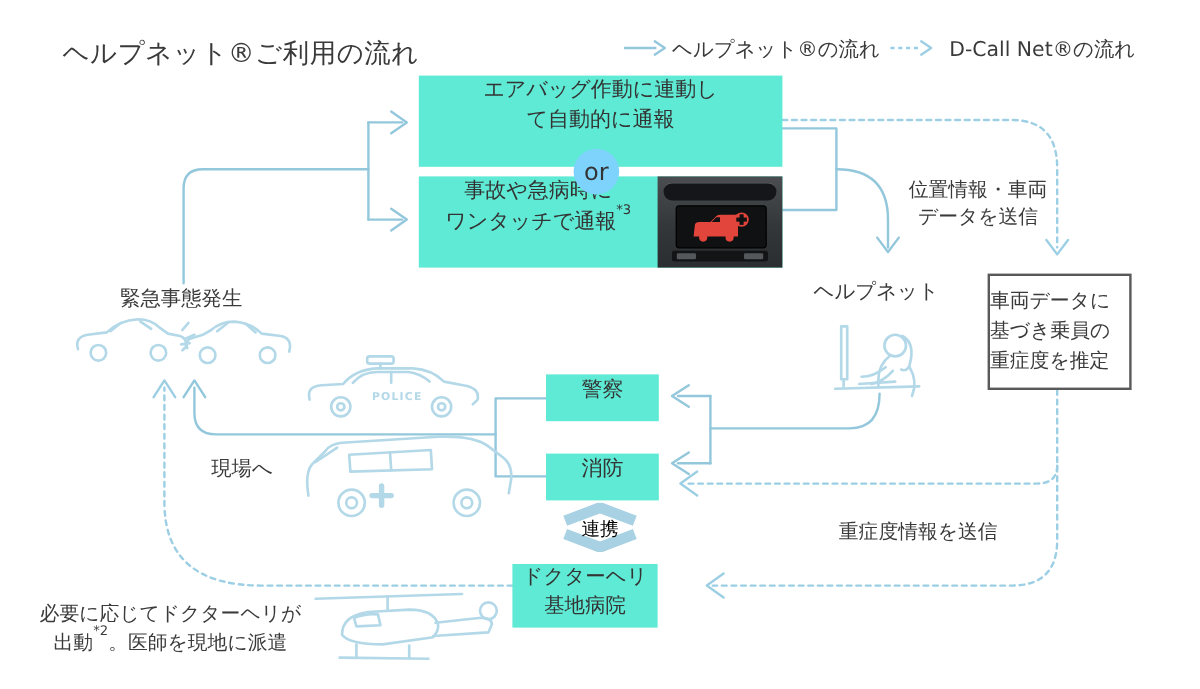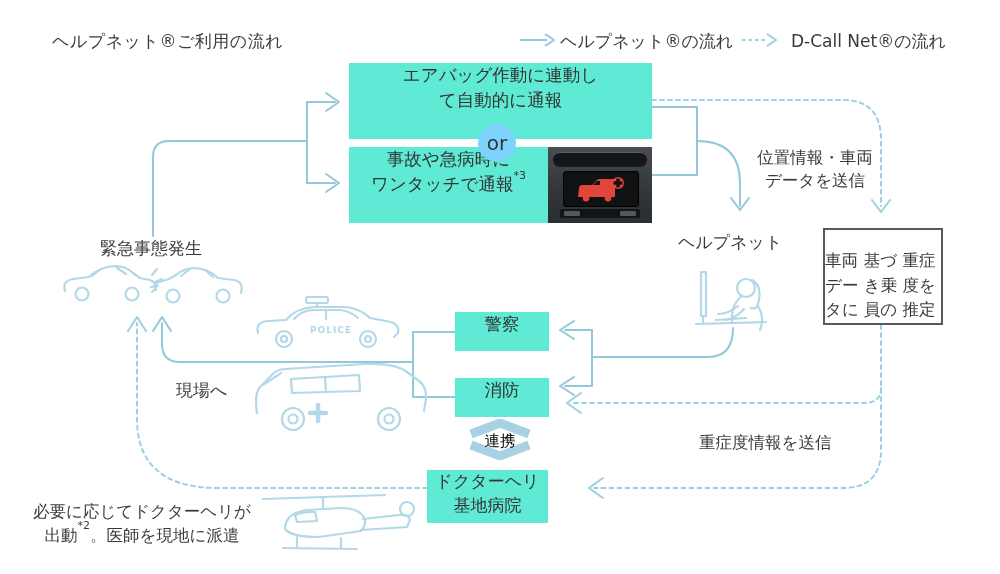--- a/index.html
+++ b/index.html
@@ -5,30 +5,30 @@
   html,body{margin:0;padding:0;background:#fff;}
   .stage{position:relative;width:1000px;height:574px;background:#ffffff;
          font-family:"DejaVu Sans","Liberation Sans",sans-serif;color:#3a3a3a;overflow:hidden;}
   .abs{position:absolute;}
   .lbl{position:absolute;white-space:nowrap;color:#3a3a3a;}
   .bluebox{position:absolute;background:#5eead4;display:flex;align-items:flex-start;
            justify-content:center;text-align:center;color:#333;}
   .center-lines{text-align:center;}
   #connectors{position:absolute;left:0;top:0;z-index:0;}
   .icon-svg{position:absolute;z-index:2;}
-  .title{font-size:17px;letter-spacing:0.5px;}
+  .title{font-size:22px;letter-spacing:0.5px;}
   .legend-text{font-size:17px;}
   .box-text{font-size:17.5px;line-height:1.45;}
   .small-note{font-size:16.5px;line-height:1.42;}
   .or-circle{position:absolute;left:478px;top:124px;width:38px;height:38px;border-radius:50%;
              background:#7dd3fc;z-index:3;display:flex;align-items:center;justify-content:center;
              font-size:20px;color:#333;}
   .severity-box{position:absolute;left:823px;top:228px;width:120px;height:97px;background:#fff;
-                border:2px solid #595959;box-sizing:border-box;display:flex;flex-direction:row;
-                align-items:flex-end;justify-content:center;font-size:16.5px;line-height:1.5;z-index:2;}
+                border:2px solid #595959;box-sizing:border-box;display:flex;flex-direction:column;
+                align-items:flex-start;justify-content:center;font-size:16.5px;line-height:1.5;z-index:2;}
   sup.ast{font-size:11px;position:relative;top:-5px;}
   
   .sos{position:absolute;left:548px;top:147px;width:104px;height:76px;z-index:3;
        background:linear-gradient(180deg,#4a4e51 0%,#33373a 55%,#2b2e31 100%);}
   .sos-topbar{position:absolute;left:5px;top:5px;width:94px;height:14px;border-radius:7px;
               background:#141619;border-top:1px solid #5a5e61;}
   .sos-btn{position:absolute;left:15px;top:24px;width:74px;height:34px;background:#0f1113;
            border:1px solid #000;border-radius:3px;display:flex;align-items:center;justify-content:center;}
   .sos-slot{position:absolute;left:12px;top:62px;width:80px;height:9px;background:#121416;border-radius:2px;}
   .sos-nub{position:absolute;top:64px;width:16px;height:5px;background:#54585b;border-radius:1px;}

